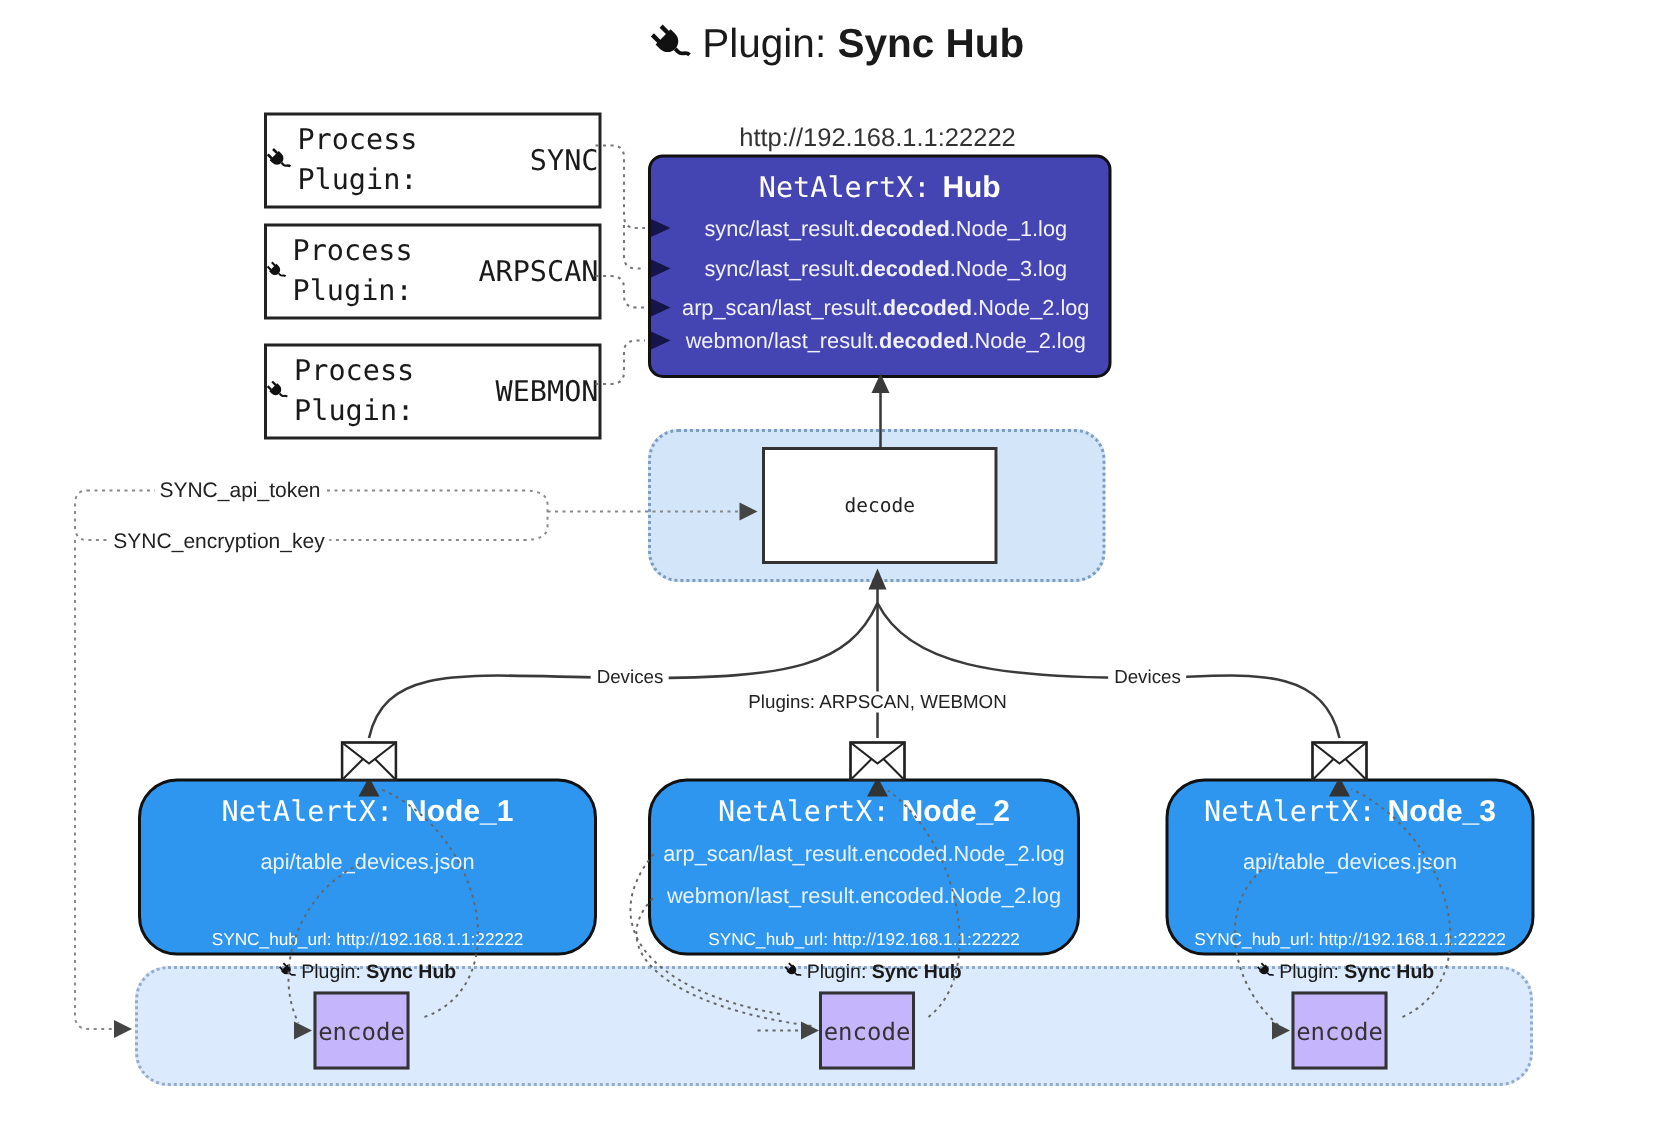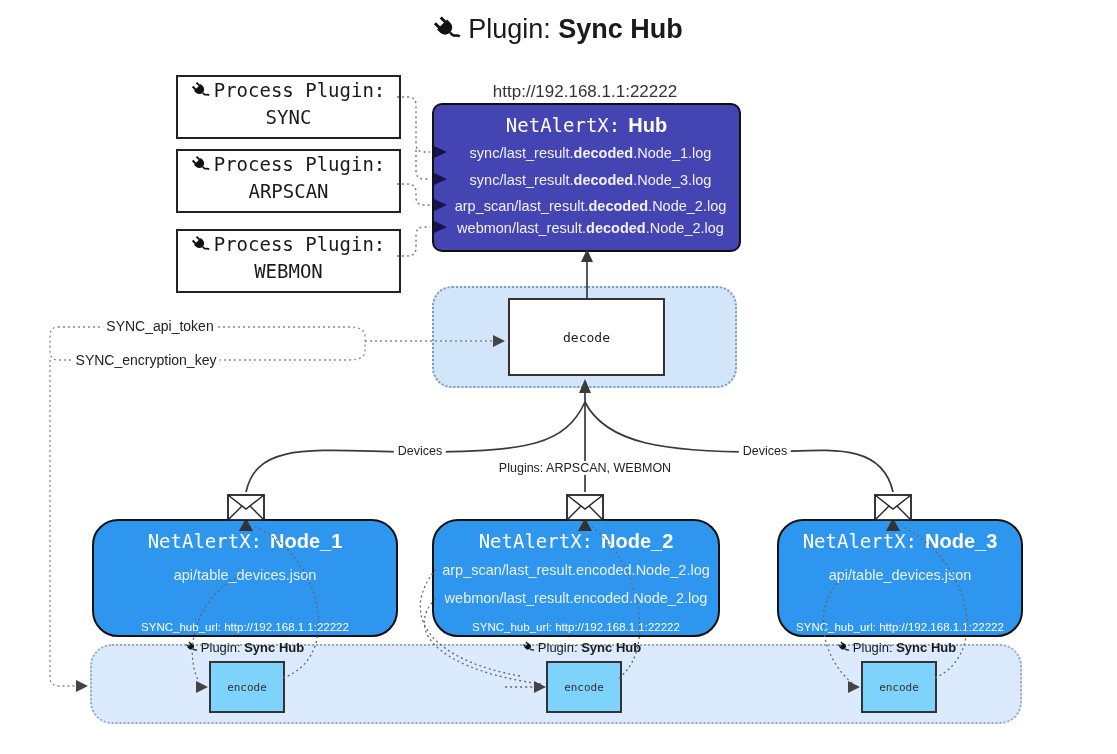--- a/index.html
+++ b/index.html
@@ -14,21 +14,21 @@
   .title{top:14px;left:0;width:100%;text-align:center;font-size:27px;z-index:2;}
   .title b{font-weight:700;}
   .plug{display:inline-block;transform:rotate(-45deg);}
   .plug svg{display:block;}
   .plug-lg{width:27px;height:30px;vertical-align:-7px;margin-right:7px;}
   .plug-md{width:18px;height:20px;vertical-align:-4px;margin-right:4px;}
   .plug-sm{width:12px;height:13px;vertical-align:-2px;margin-right:3px;}
 
   
   .pbox{left:176px;width:221px;height:60px;background:#fff;border:2px solid #222;z-index:1;
-        display:flex;flex-direction:column;align-items:center;justify-content:flex-start;
+        display:flex;flex-direction:row;align-items:center;justify-content:space-between;
         font-family:"DejaVu Sans Mono",monospace;font-size:19px;line-height:27px;}
   .pbox .l1{display:flex;align-items:center;}
 
   
   .hub{left:432px;top:103px;width:305px;height:145px;background:#4444b2;
        border:2.5px solid #111;border-radius:10px;z-index:1;color:#fff;}
   .hub-title{position:absolute;top:9px;left:0;width:100%;text-align:center;font-size:19px;}
   .hub-title .brand{font-family:"DejaVu Sans Mono",monospace;margin-right:8px;}
   .hub-title b{font-size:20px;font-weight:700;}
   .hub-log{position:absolute;left:0;width:100%;text-align:center;font-size:14.5px;
@@ -59,23 +59,23 @@
              color:#e8f2fe;white-space:nowrap;}
   .node-url{position:absolute;left:0;width:100%;text-align:center;font-size:11.5px;color:#fff;}
 
   
   .env{top:494px;width:38px;height:27px;z-index:6;}
   .env svg{display:block;}
 
   
   .strip{left:90px;top:644px;width:932px;height:80px;background:#dbeafc;
          border:2px dotted #93abc8;border-radius:22px;box-sizing:border-box;z-index:1;}
-  .ebox{top:661px;width:76px;height:52px;background:#7dd3fc;border:2px solid #333;z-index:2;
+  .ebox{top:661px;width:64px;height:52px;background:#c4b5fd;border:2px solid #333;z-index:2;
         display:flex;align-items:center;justify-content:center;box-sizing:border-box;
-        font-family:"DejaVu Sans Mono",monospace;font-size:11px;color:#333;}
+        font-family:"DejaVu Sans Mono",monospace;font-size:16px;color:#333;}
   .elabel{top:640px;font-size:13px;z-index:3;transform:translateX(-50%);white-space:nowrap;}
   .elabel b{font-weight:700;}
 </style>
 </head>
 <body>
 
 <div class="stage">
 
   <svg class="wires" width="1117" height="754" viewBox="0 0 1117 754">
 

